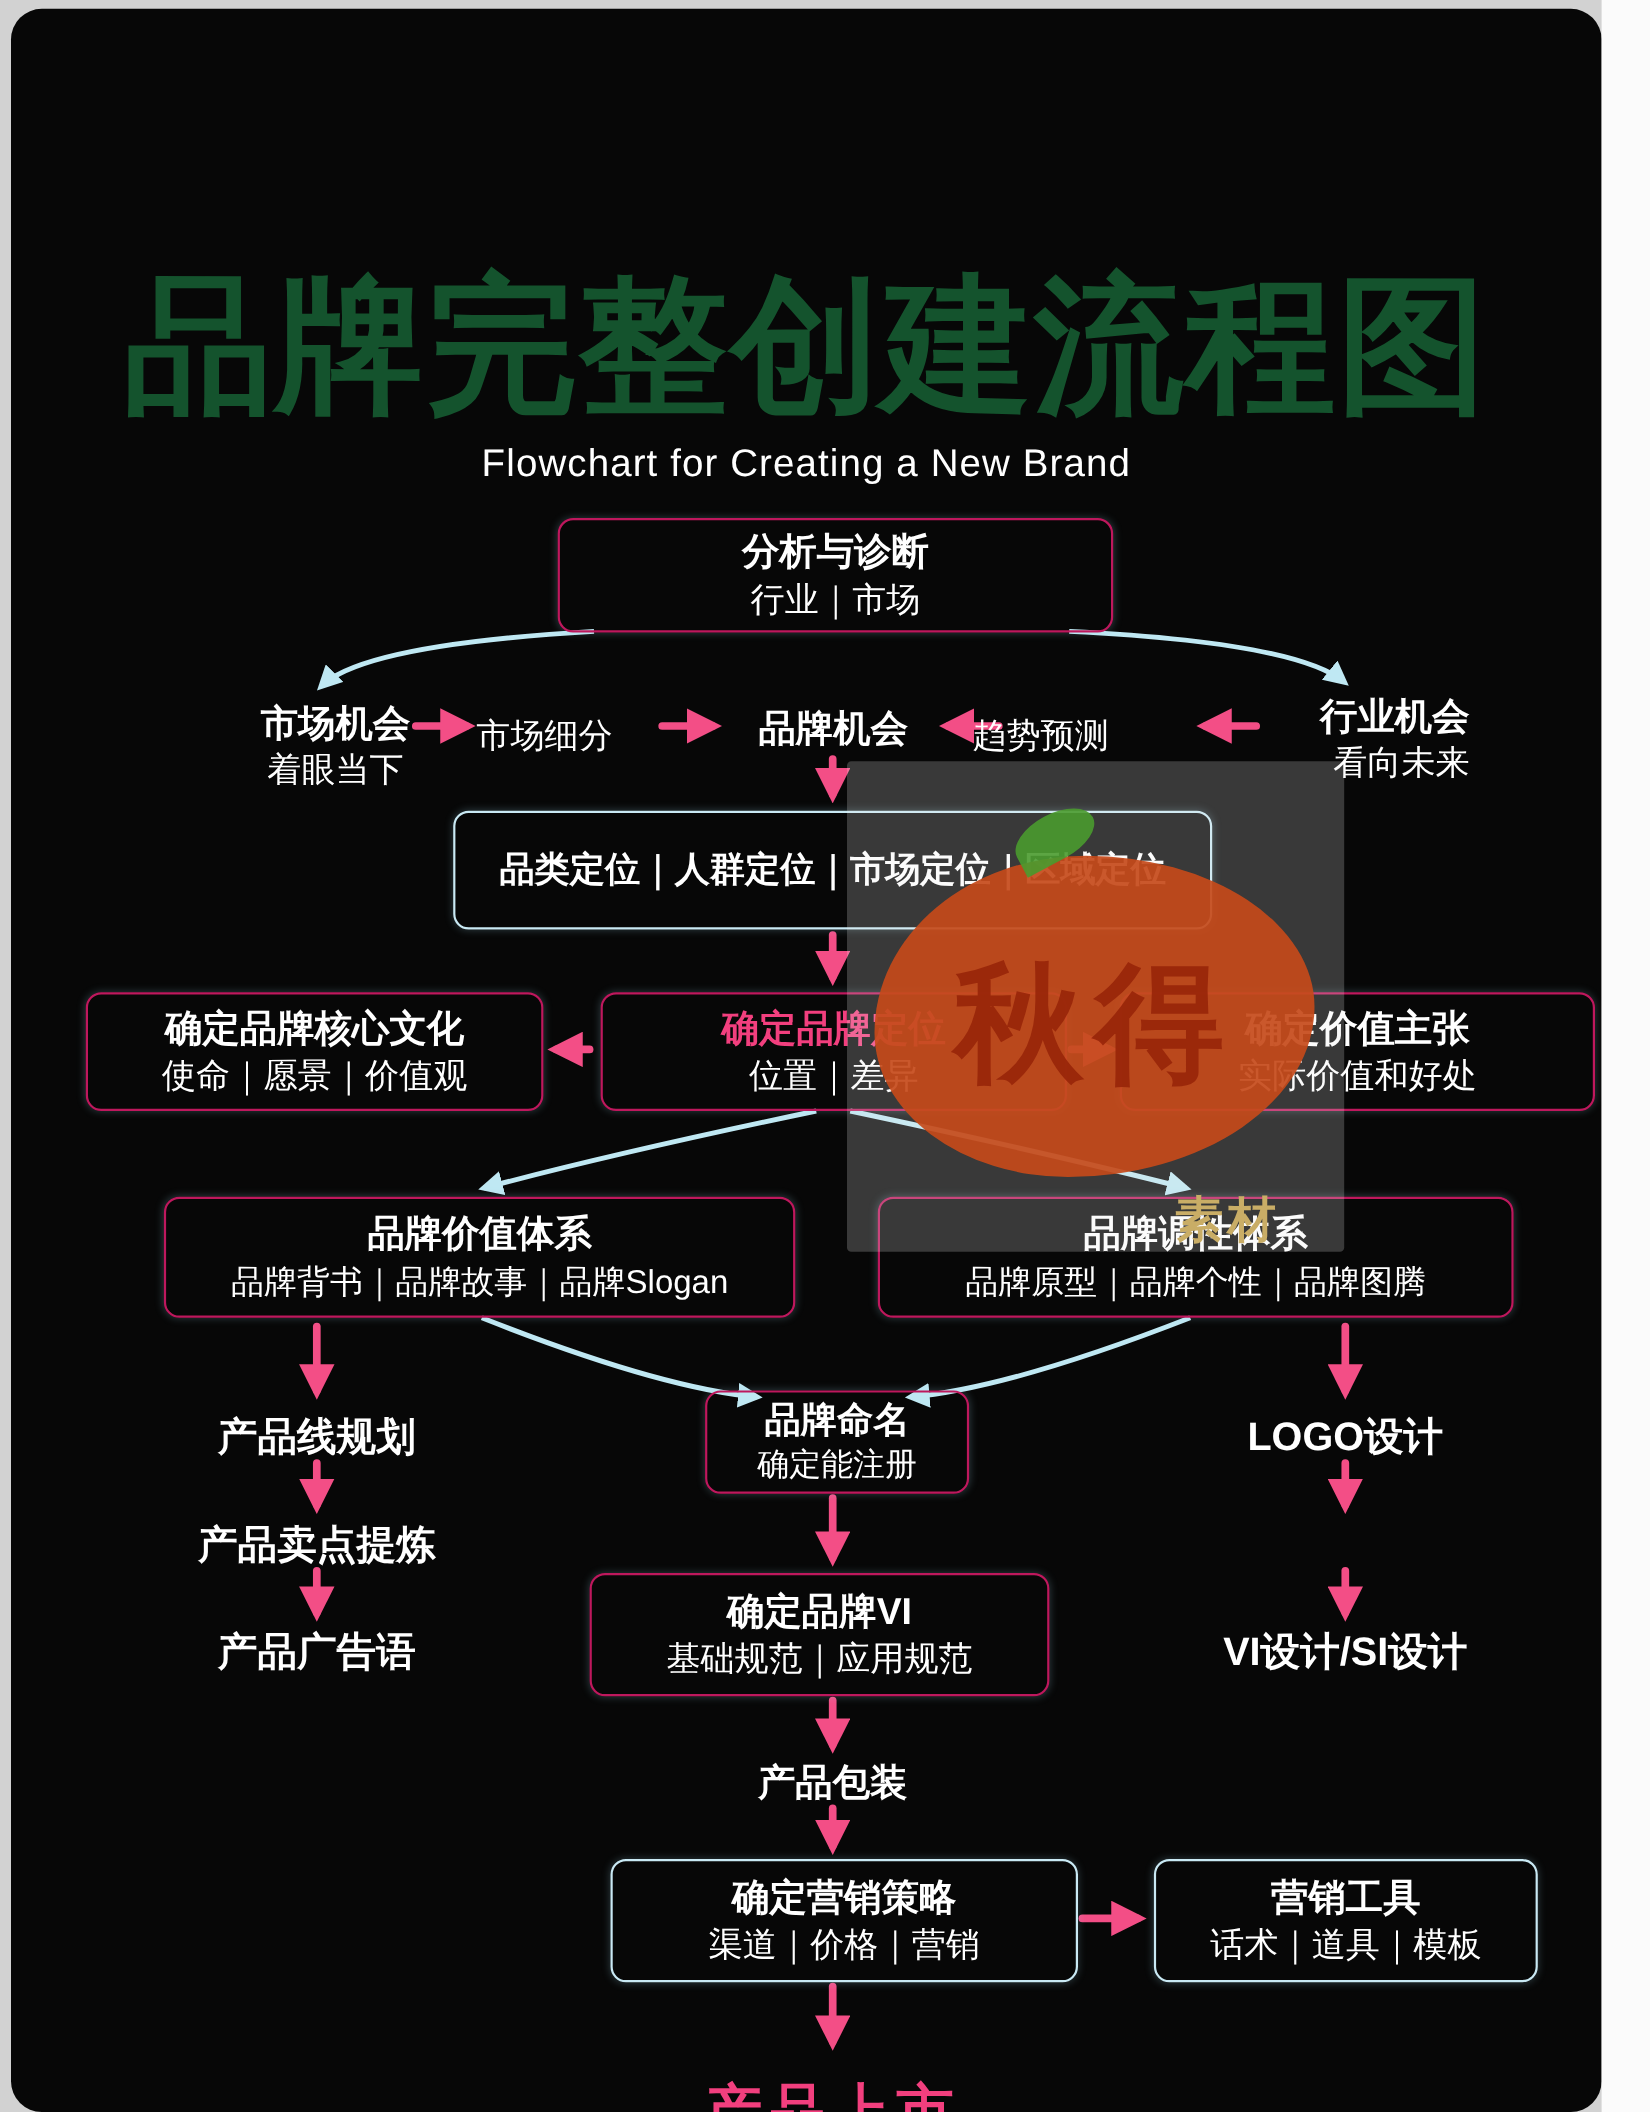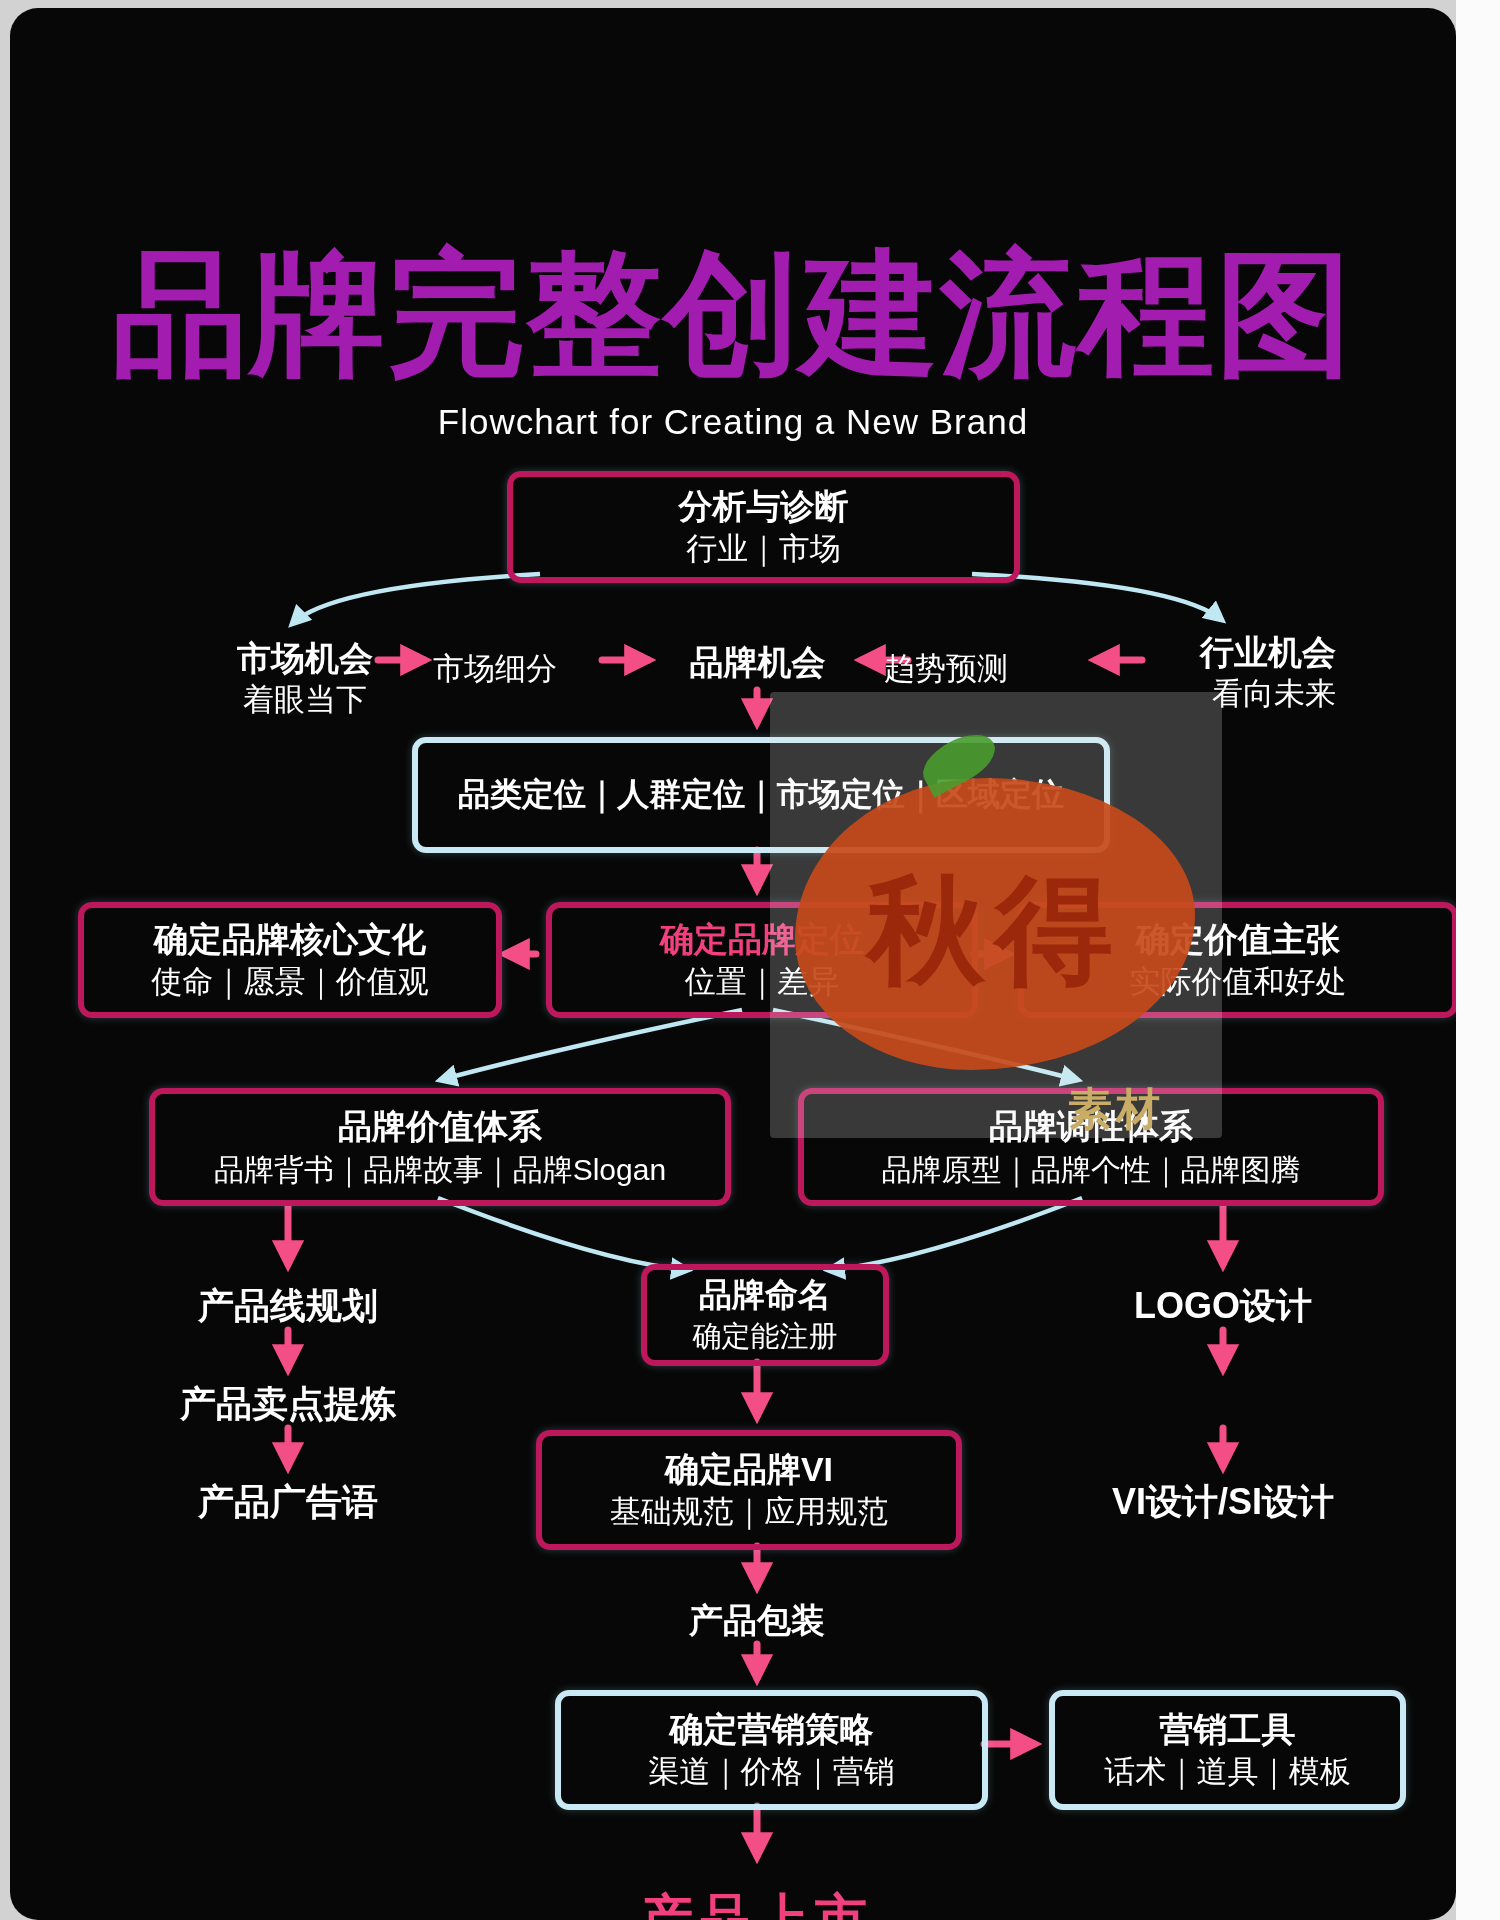--- a/index.html
+++ b/index.html
@@ -5,24 +5,24 @@
   html,body{margin:0;padding:0;background:#b8b8b8;}
   .canvas{position:relative;width:1500px;height:1920px;background:#d2d2d2;overflow:hidden;
           font-family:"Liberation Sans","DejaVu Sans",sans-serif;}
   .panel{position:absolute;left:10px;top:8px;width:1446px;height:1912px;background:#070707;
          border-radius:28px;z-index:1;}
   .strip{position:absolute;right:0;top:0;width:44px;height:1920px;background:#fbfbfb;z-index:8;}
   .arrows{position:absolute;left:0;top:0;width:1500px;height:1920px;z-index:2;pointer-events:none;}
 
   .hdr{position:absolute;left:10px;width:1446px;text-align:center;z-index:3;}
   .t-blue{top:96px;font-size:112px;font-weight:900;color:#58c7f2;letter-spacing:4px;line-height:1.1;}
-  .t-yellow{top:236px;font-size:136px;font-weight:900;color:#a21caf;letter-spacing:2px;line-height:1.15;}
+  .t-yellow{top:236px;font-size:136px;font-weight:900;color:#14532d;letter-spacing:2px;line-height:1.15;}
   .t-sub{top:402px;font-size:35px;font-weight:500;color:#ffffff;letter-spacing:1px;}
 
-  .box{position:absolute;border:6px solid #be185d;border-radius:14px;display:flex;flex-direction:column;
+  .box{position:absolute;border:2px solid #be185d;border-radius:14px;display:flex;flex-direction:column;
        align-items:center;justify-content:center;gap:7px;color:#fff;z-index:3;
        box-shadow:0 0 8px rgba(160,220,240,.25);}
   .bt{font-weight:800;font-size:34px;line-height:1.1;white-space:nowrap;}
   .bs{font-weight:400;font-size:31px;line-height:1.1;white-space:nowrap;}
   .lbl{position:absolute;color:#fff;text-align:center;z-index:3;}
   .lbl .bt{display:block;}
   .lbl .bs{display:block;margin-top:6px;}
   .big{font-size:36px;font-weight:800;white-space:nowrap;}
   .pink{color:#f23f7e;}
 

